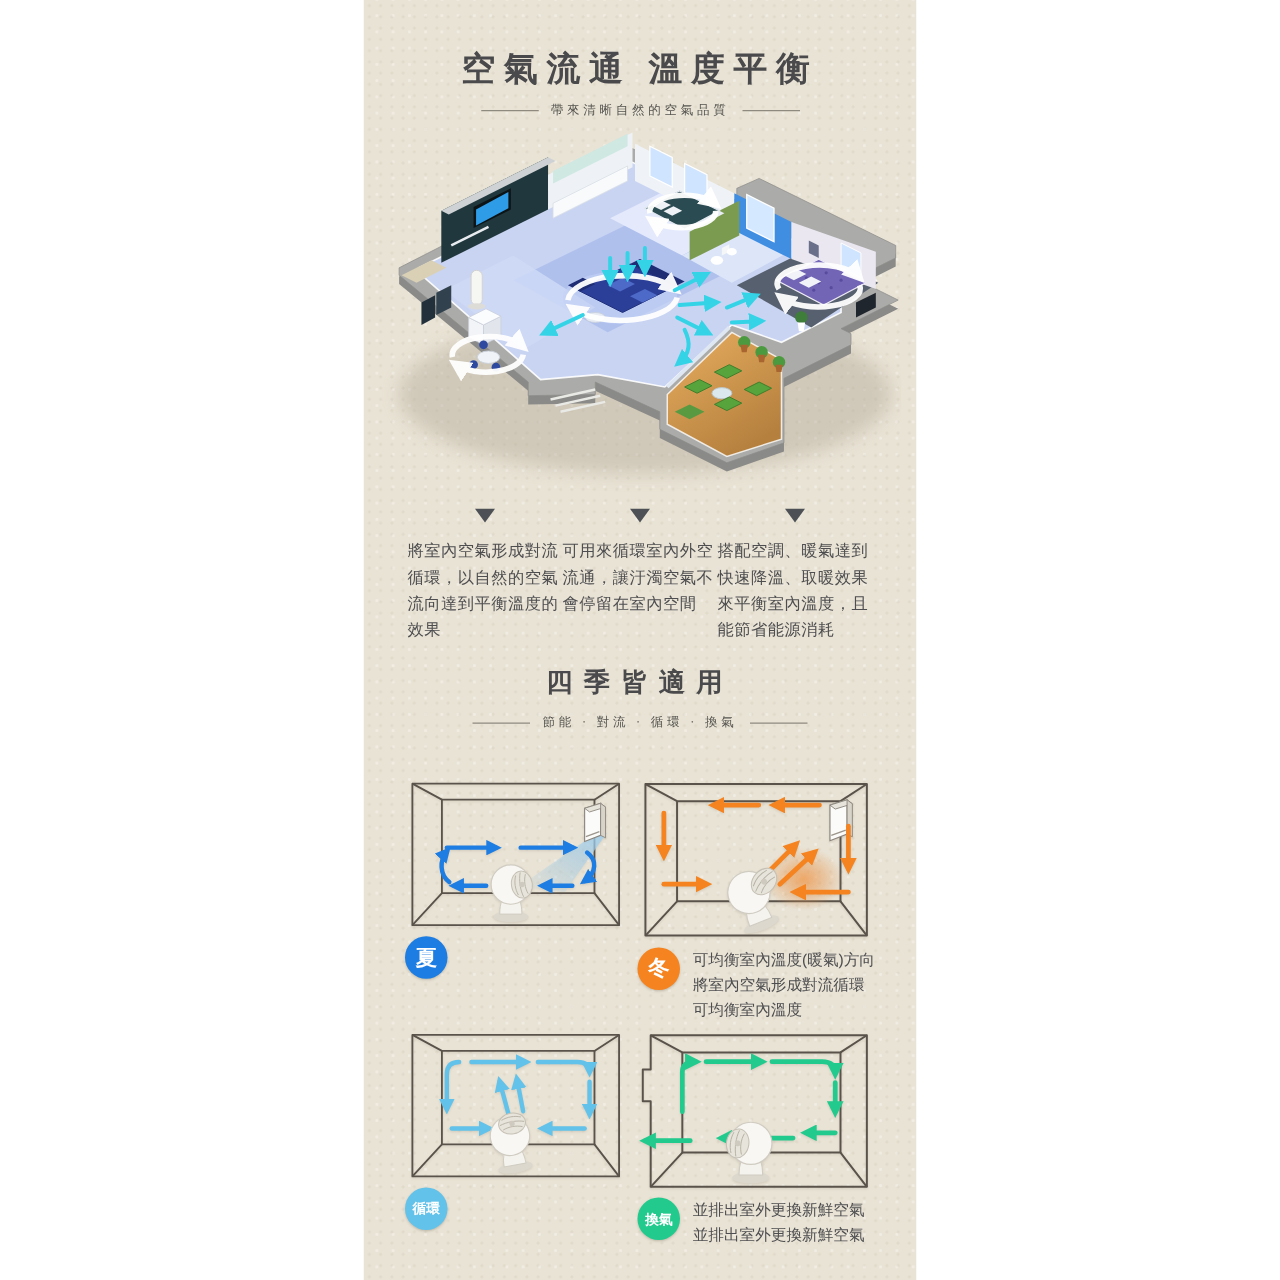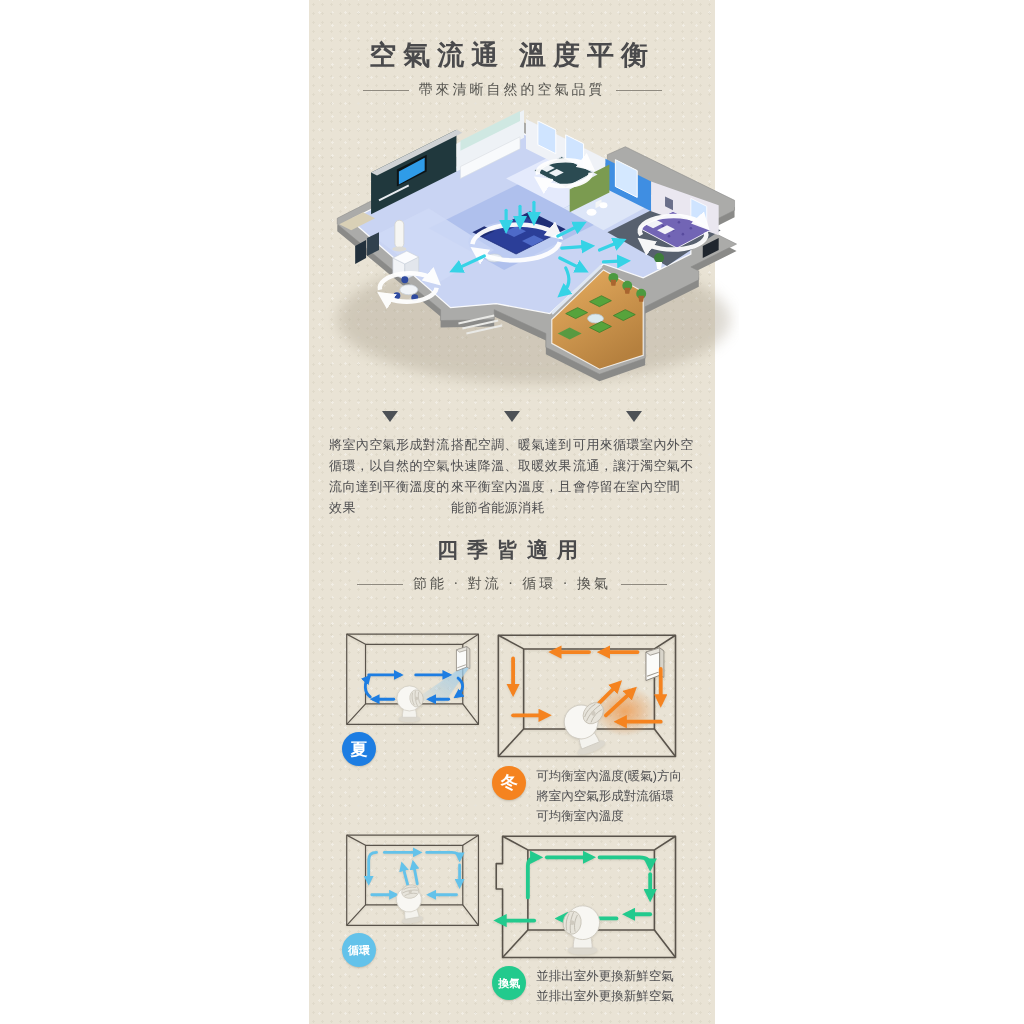--- a/index.html
+++ b/index.html
@@ -1,18 +1,18 @@
 <!DOCTYPE html>
 <html style="--c-panel_bg: #e9e3d5; --c-heading_text: #4a4a4c; --c-body_text: #4e4e50; --c-divider_line: #8f8a80; --c-marker_triangle: #4d5156; --c-diagram_outline: #59534b; --c-summer: #1d7de2; --c-winter: #f5831f; --c-circulate: #63c2ea; --c-ventilate: #22ca8d; --c-cyan_arrow: #35d3e6;"><head>
 <meta charset="utf-8">
 <style>
   html,body{margin:0;padding:0;width:1024px;height:1024px;background:#ffffff;overflow:hidden;}
   body{font-family:"Liberation Sans","DejaVu Sans",sans-serif;}
   .panel{
-    width:406px;height:1024px;margin:0 auto;position:relative;
+    width:442px;height:1024px;margin:0 auto;position:relative;
     background-color:var(--c-panel_bg,#e9e3d5);
     background-image:
       radial-gradient(rgba(150,140,118,.10) 1px, transparent 1.4px),
       radial-gradient(rgba(255,255,255,.35) 1px, transparent 1.3px);
     background-size:9px 9px,13px 13px;
     background-position:0 0,4px 6px;
   }
   .sec-title{
     margin:0;padding-top:38px;text-align:center;
     font-family:"Liberation Serif","DejaVu Serif",serif;
@@ -20,25 +20,25 @@
     letter-spacing:7px;color:var(--c-heading_text,#4a4a4c);
   }
   .sec-title.second{padding-top:16px;font-size:21px;letter-spacing:9px;line-height:33px;}
   .subtitle-row{
     display:flex;align-items:center;justify-content:center;gap:10px;
     margin-top:8px;
   }
   .subtitle-row .rule{width:46px;height:1px;background:var(--c-divider_line,#8f8a80);}
   .subtitle-text{
     font-family:"Liberation Serif","DejaVu Serif",serif;
-    font-size:14px;letter-spacing:3px;color:#55544f;white-space:nowrap;
+    font-size:10px;letter-spacing:3px;color:#55544f;white-space:nowrap;
   }
   .apartment-wrap{margin-top:10px;width:430px;height:292px;}
   .apartment-wrap svg{display:block;width:430px;height:292px;}
-  .points{display:flex;justify-content:space-between;padding:0 20px;margin-top:10px;}
+  .points{display:flex;justify-content:center;padding:0 20px;margin-top:10px;}
   .point{width:124px;}
   .tri{width:0;height:0;border-left:8px solid transparent;border-right:8px solid transparent;
        border-top:11px solid var(--c-marker_triangle,#4d5156);margin:0 auto 12px auto;}
   .point p{margin:0;font-size:13px;line-height:21px;letter-spacing:.4px;
            color:var(--c-body_text,#4e4e50);text-align:left;}
   .modes{display:grid;grid-template-columns:1fr 1fr;column-gap:9px;padding:0 33px;margin-top:38px;}
   .mode{margin:0 0 6px 0;}
   .mode svg{display:block;width:100%;height:auto;filter:drop-shadow(0 1px 1px rgba(90,80,60,.15));}
   .caption{display:flex;gap:10px;margin-top:5px;min-height:58px;align-items:flex-start;}
   .badge{flex:0 0 34px;width:34px;height:34px;border-radius:50%;display:flex;align-items:center;
@@ -245,25 +245,25 @@
     </svg>
     </div>
 
     <div class="points">
       <div class="point">
         <div class="tri"></div>
         <p>將室內空氣形成對流循環，以自然的空氣流向達到平衡溫度的效果</p>
       </div>
       <div class="point">
         <div class="tri"></div>
-        <p>搭配空調、暖氣達到快速降溫、取暖效果來平衡室內溫度，且能節省能源消耗</p>
+        <p>可用來循環室內外空流通，讓汙濁空氣不會停留在室內空間</p>
       </div>
       <div class="point">
         <div class="tri"></div>
-        <p>可用來循環室內外空流通，讓汙濁空氣不會停留在室內空間</p>
+        <p>搭配空調、暖氣達到快速降溫、取暖效果來平衡室內溫度，且能節省能源消耗</p>
       </div>
     </div>
   </section>
 
   <section>
     <h2 class="sec-title second">四季皆適用</h2>
     <div class="subtitle-row">
       <span class="rule"></span>
       <span class="subtitle-text">節能 · 對流 · 循環 · 換氣</span>
       <span class="rule"></span>

